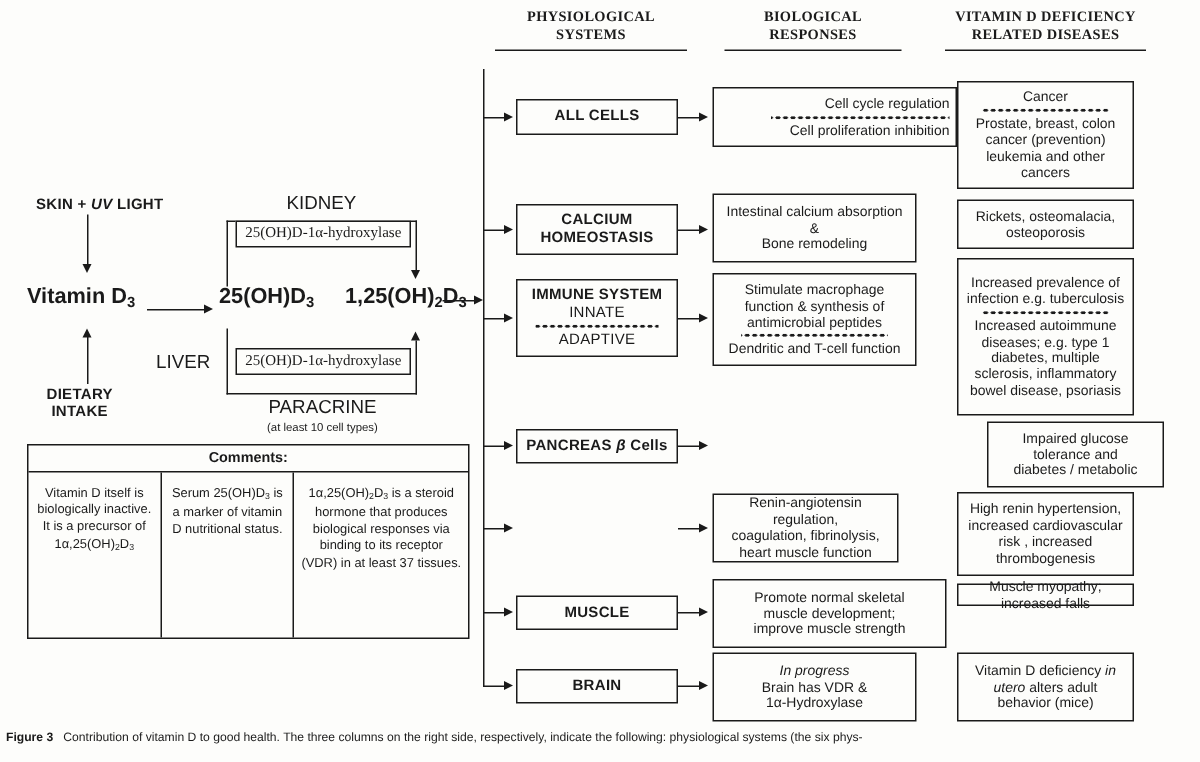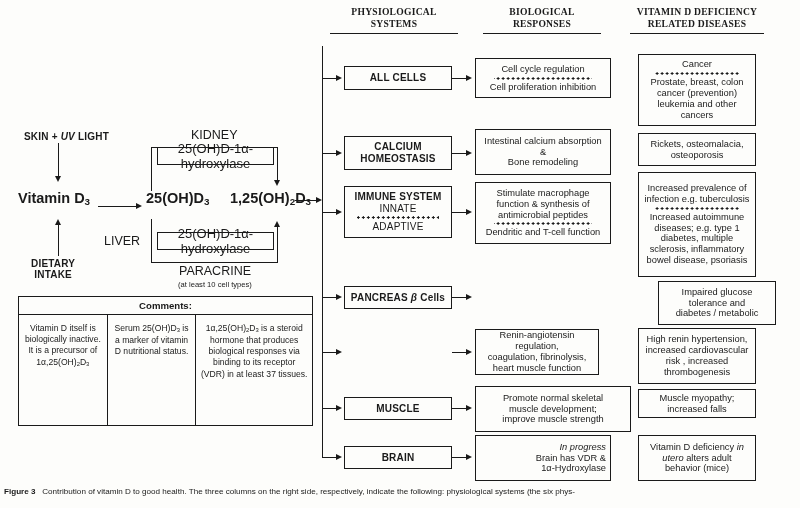--- a/index.html
+++ b/index.html
@@ -65,21 +65,21 @@
   .ah-d{position:absolute;width:0;height:0;
         border-left:3.6px solid transparent;border-right:3.6px solid transparent;
         border-top:6px solid #1a1a1a;}
   .ah-u{position:absolute;width:0;height:0;
         border-left:3.6px solid transparent;border-right:3.6px solid transparent;
         border-bottom:6px solid #1a1a1a;}
   
   .bold-cap{font-weight:bold;font-size:10px;letter-spacing:.2px;}
   .big{font-weight:bold;font-size:14.5px;}
   .med{font-size:12.5px;}
-  .small{font-size:13px;}
+  .small{font-size:10px;font-family:Liberation Serif, serif;}
   .tiny{font-size:7.6px;}
   sub{font-size:.68em;vertical-align:-.25em;}
   .ital{font-style:italic;}
   
   #comments{
     position:absolute;
     border:1.3px solid #1a1a1a;
     box-sizing:border-box;
     background:#fdfdfb;
   }
@@ -199,21 +199,21 @@
     </div>
   </div>
 
   <div class="hline" style="left:322px;top:78px;width:16px;"></div>
   <div class="ah-r" style="left:336px;top:74.5px;"></div>
   <div class="box sysbox" style="left:344px;top:66px;width:108px;height:24px;">
     <span>ALL CELLS</span>
   </div>
   <div class="hline" style="left:452px;top:78px;width:16px;"></div>
   <div class="ah-r" style="left:466px;top:74.5px;"></div>
-  <div class="box respbox" style="left:475px;top:58px;width:136px;height:40px;">
+  <div class="box respbox" style="left:475px;top:58px;width:163px;height:40px;align-items:flex-end;">
     <span>Cell cycle regulation</span>
     <span class="dotsep"></span>
     <span>Cell proliferation inhibition</span>
   </div>
   <div class="box disbox" style="left:638px;top:54px;width:118px;height:72px;">
     <span>Cancer</span>
     <span class="dotsep"></span>
     <span>Prostate, breast, colon</span>
     <span>cancer (prevention)</span>
     <span>leukemia and other</span>
@@ -300,33 +300,33 @@
   <div class="box sysbox" style="left:344px;top:397px;width:108px;height:23px;">
     <span>MUSCLE</span>
   </div>
   <div class="hline" style="left:452px;top:408px;width:16px;"></div>
   <div class="ah-r" style="left:466px;top:404.5px;"></div>
   <div class="box respbox" style="left:475px;top:386px;width:156px;height:46px;">
     <span>Promote normal skeletal</span>
     <span>muscle development;</span>
     <span>improve muscle strength</span>
   </div>
-  <div class="box disbox" style="left:638px;top:389px;width:118px;height:29px;">
+  <div class="box disbox" style="left:638px;top:389px;width:118px;height:15px;">
     <span>Muscle myopathy;</span>
     <span>increased falls</span>
   </div>
 
   <div class="hline" style="left:322px;top:457px;width:16px;"></div>
   <div class="ah-r" style="left:336px;top:453.5px;"></div>
   <div class="box sysbox" style="left:344px;top:446px;width:108px;height:23px;">
     <span>BRAIN</span>
   </div>
   <div class="hline" style="left:452px;top:457px;width:16px;"></div>
   <div class="ah-r" style="left:466px;top:453.5px;"></div>
-  <div class="box respbox" style="left:475px;top:435px;width:136px;height:46px;align-items:flex-end;">
+  <div class="box respbox" style="left:475px;top:435px;width:136px;height:46px;">
     <span class="ital">In progress</span>
     <span>Brain has VDR &amp;</span>
     <span>1α-Hydroxylase</span>
   </div>
   <div class="box disbox" style="left:638px;top:435px;width:118px;height:46px;">
     <span>Vitamin D deficiency <span class="ital">in</span></span>
     <span><span class="ital">utero</span> alters adult</span>
     <span>behavior (mice)</span>
   </div>
 

